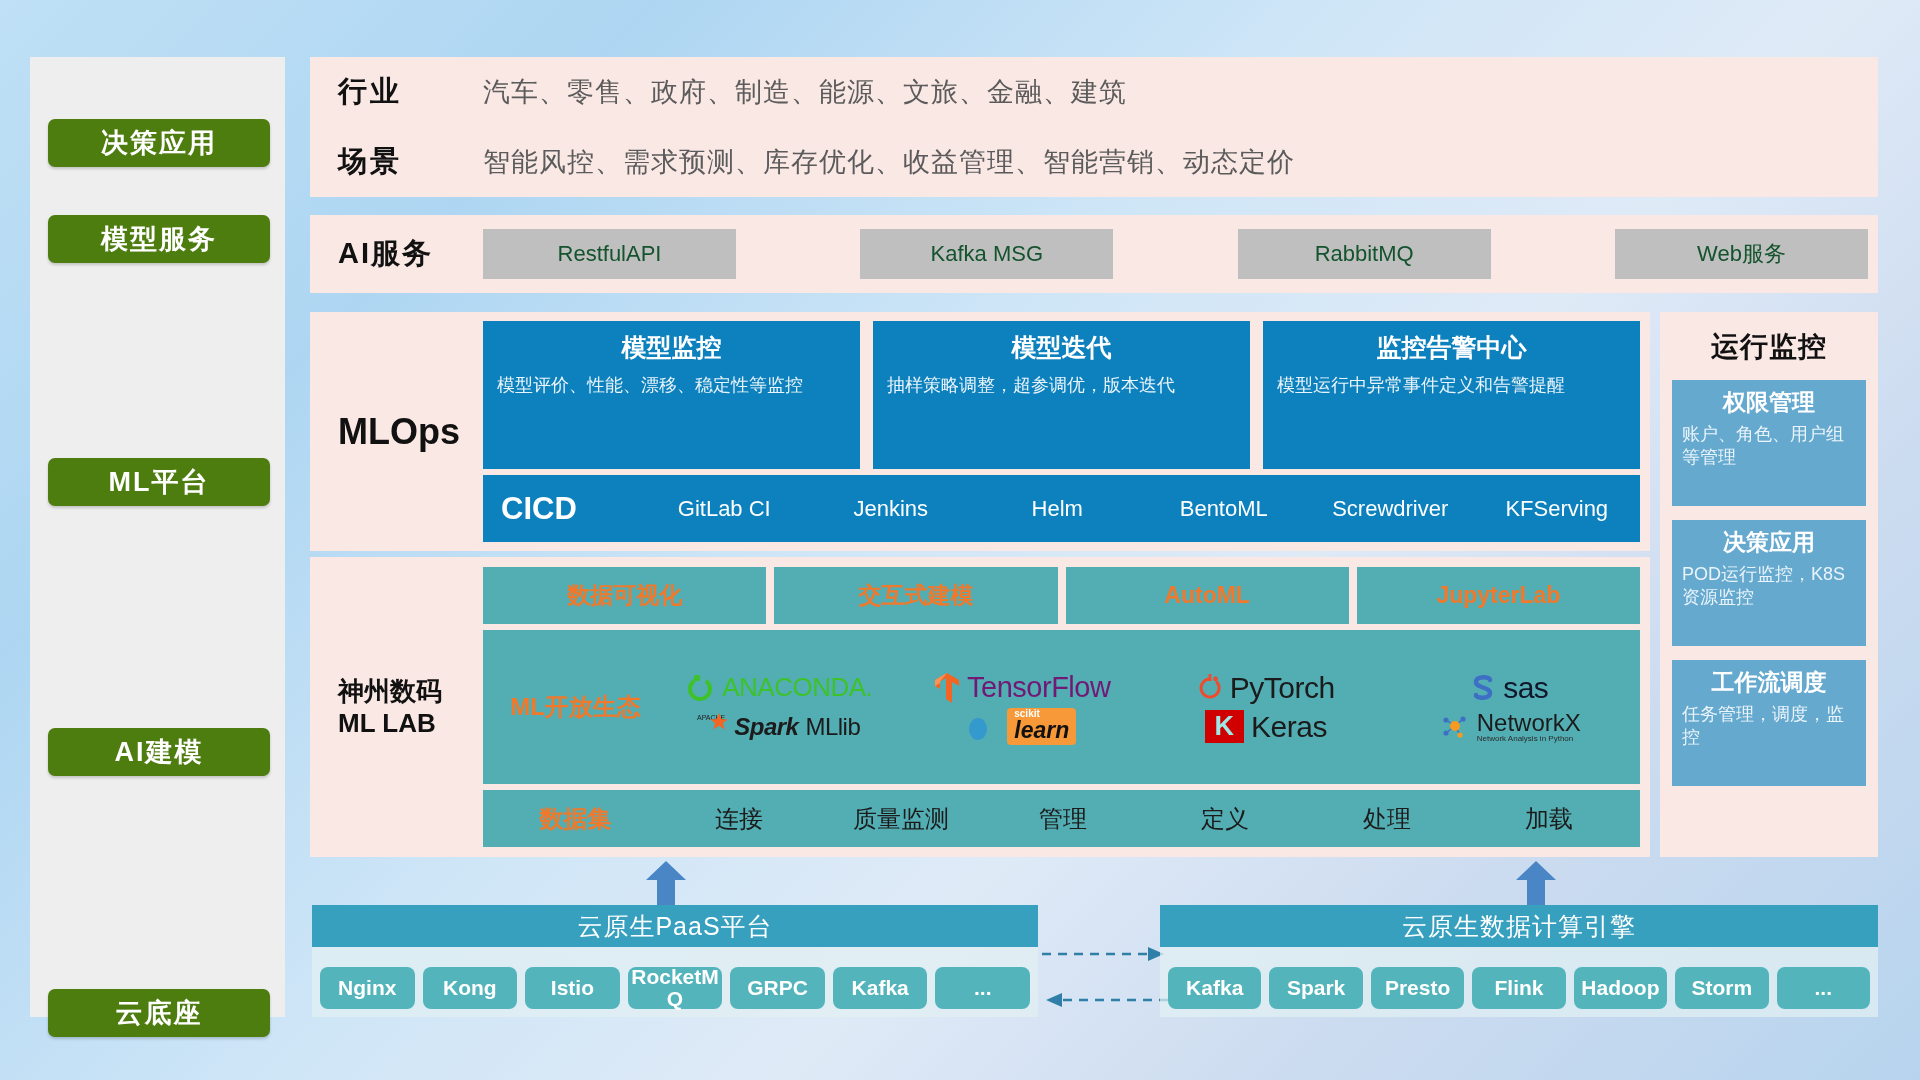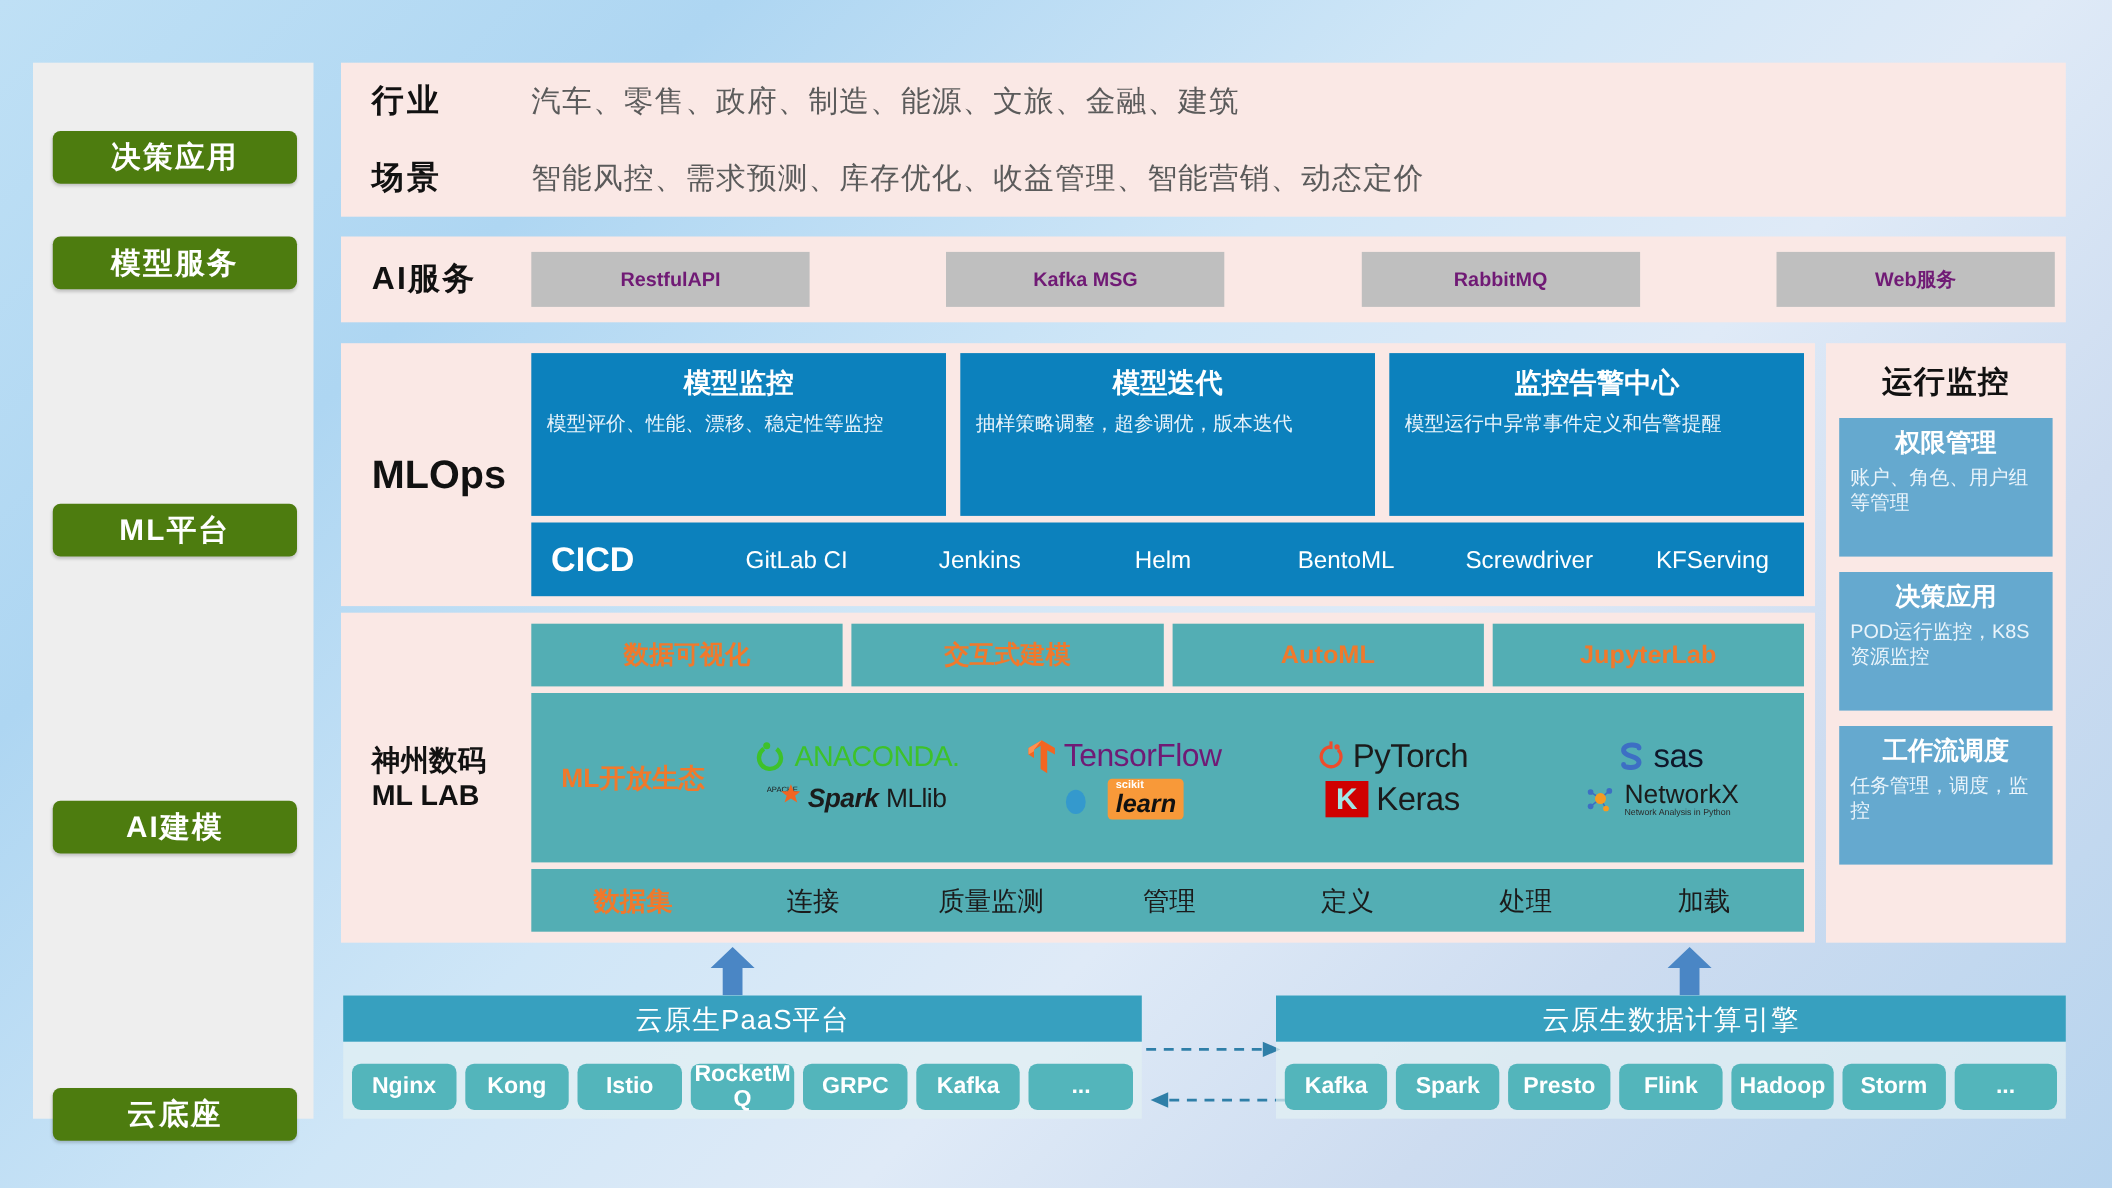--- a/index.html
+++ b/index.html
@@ -36,23 +36,23 @@
   .app-val{font-size:27px;color:#5b5b5b;letter-spacing:1px;}
 
   
   #row-aiservice{
     position:absolute;left:310px;top:215px;width:1568px;height:78px;
     display:flex;align-items:center;padding-left:28px;box-sizing:border-box;
   }
   #ai-key{width:145px;flex:none;font-size:29px;font-weight:bold;color:#111;letter-spacing:2px;}
   #ai-chips{flex:1;display:flex;gap:0;justify-content:space-between;padding-right:10px;}
   .ai-chip{
-    width:253px;height:50px;background:#bfbfbf;color:#701a75;
+    width:253px;height:50px;background:#bfbfbf;color:#14532d;
     display:flex;align-items:center;justify-content:center;
-    font-size:18px;font-weight:bold;
+    font-size:22px;font-weight:normal;
   }
 
   
   #row-mlops{
     position:absolute;left:310px;top:312px;width:1340px;height:239px;
     display:flex;align-items:center;box-sizing:border-box;padding:9px 10px 9px 28px;
   }
   #mlops-key{width:145px;flex:none;font-size:36px;font-weight:bold;color:#111;}
   #mlops-right{flex:1;display:flex;flex-direction:column;gap:6px;height:100%;}
   #mlops-cards{display:flex;gap:13px;height:148px;}

